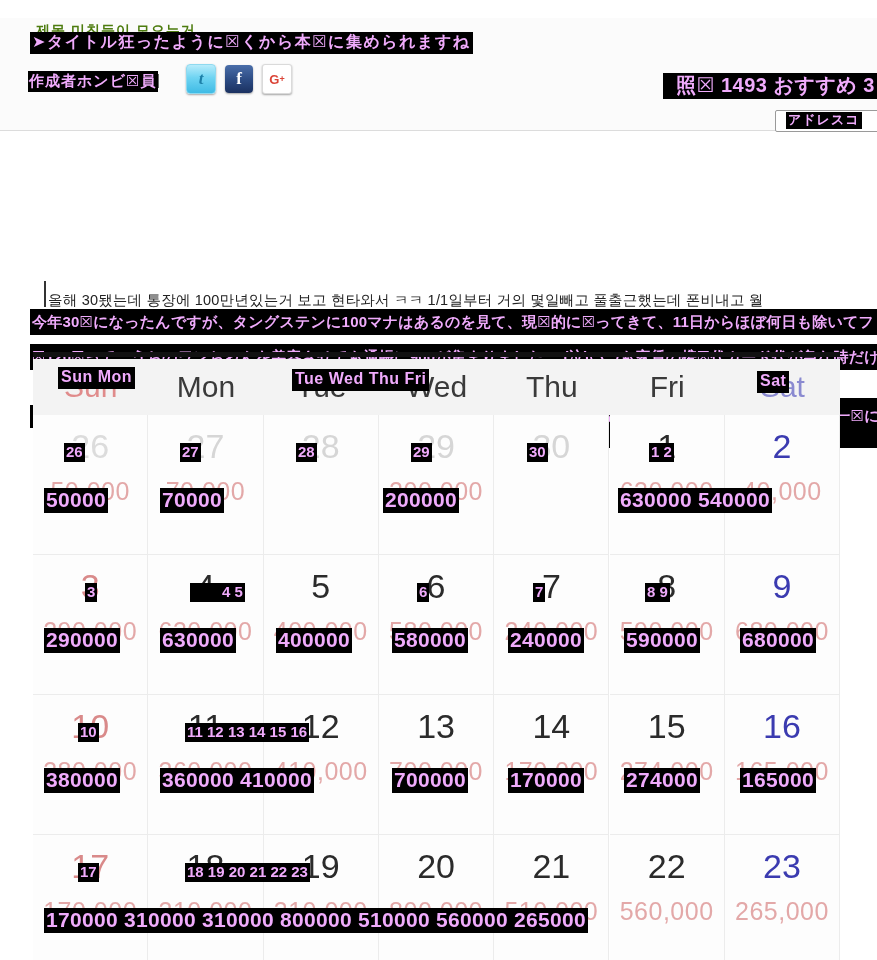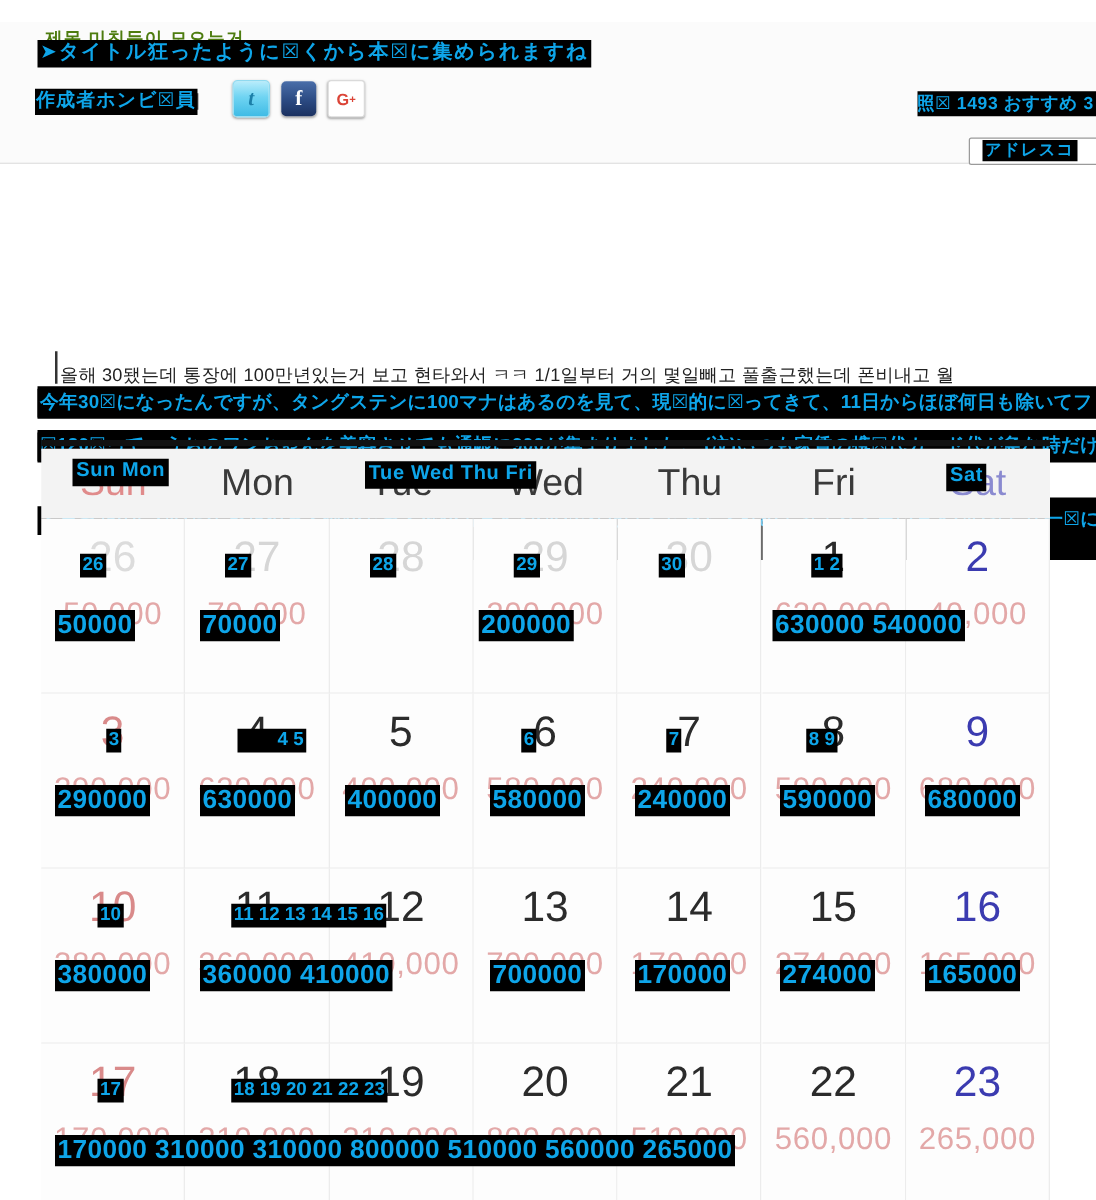--- a/index.html
+++ b/index.html
@@ -6,21 +6,21 @@
   body{
     width:877px;height:960px;
     background:#ffffff;
     font-family:"Liberation Sans","DejaVu Sans",sans-serif;
     overflow:hidden;
     position:relative;
   }
 
   
   .ov{
-    background:#000;color:#0ea5e9;
+    background:#000;color:#f0abfc;
     display:inline-block;
     font-weight:700;
     line-height:1.05;
     white-space:nowrap;
     padding:0 1px;
   }
 
   
   #page{position:absolute;left:0;top:0;width:877px;height:960px;background:#fff;}
 
@@ -49,21 +49,21 @@
   
   .social{position:absolute;left:186px;top:64px;display:flex;gap:9px;align-items:center;}
   .sicon{width:28px;height:28px;border-radius:4px;display:flex;align-items:center;justify-content:center;
          font-weight:700;color:#fff;font-size:17px;box-shadow:0 1px 2px rgba(0,0,0,.35);}
   .tw{background:linear-gradient(180deg,#b8ecfb 0%,#6fd4f2 45%,#3fbbe5 100%);color:#1c7fa8;
       border:1px solid #8fd9ef;font-family:"Liberation Serif",serif;font-style:italic;}
   .fb{background:linear-gradient(180deg,#4a6ea9 0%,#2b4a82 55%,#1b3160 100%);font-family:"Liberation Serif",serif;}
   .gp{background:#fff;border:1px solid #dadada;color:#db4437;font-size:13px;border-radius:3px;}
   .gp sup{font-size:9px;vertical-align:super;}
 
-  .views-ov{position:absolute;right:0px;top:73px;font-size:14px;padding:2px 2px 3px 0;letter-spacing:.5px;}
+  .views-ov{position:absolute;right:0px;top:73px;font-size:20px;padding:2px 2px 3px 13px;letter-spacing:.5px;}
 
   
   .addr-btn{
     position:absolute;left:775px;top:110px;width:120px;height:22px;
     background:#fff;border:1px solid #9a9a9a;border-radius:2px;box-sizing:border-box;
   }
   .addr-ov{
     position:absolute;left:786px;top:112px;
     font-size:13px;padding:1px 2px 2px 2px;letter-spacing:1px;
   }

